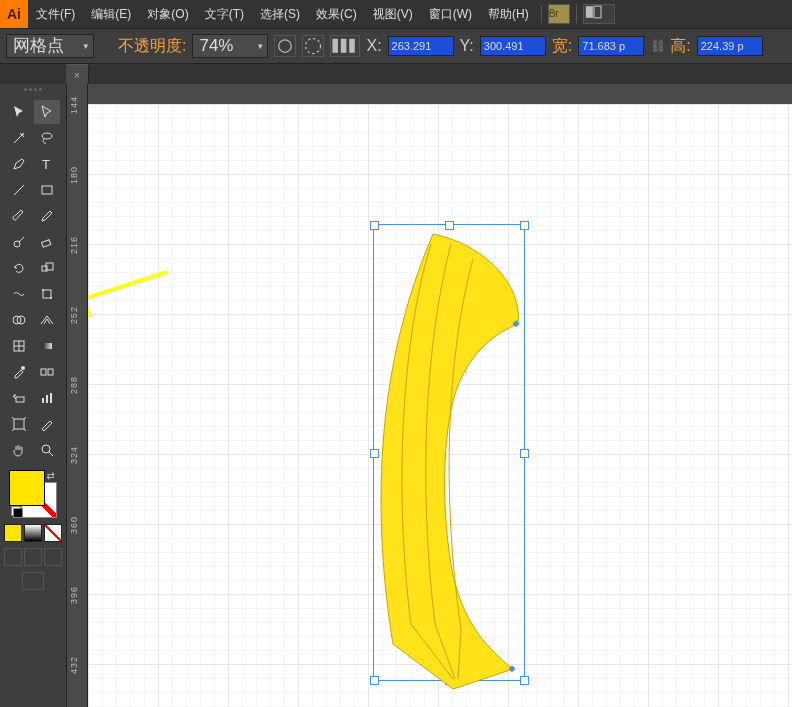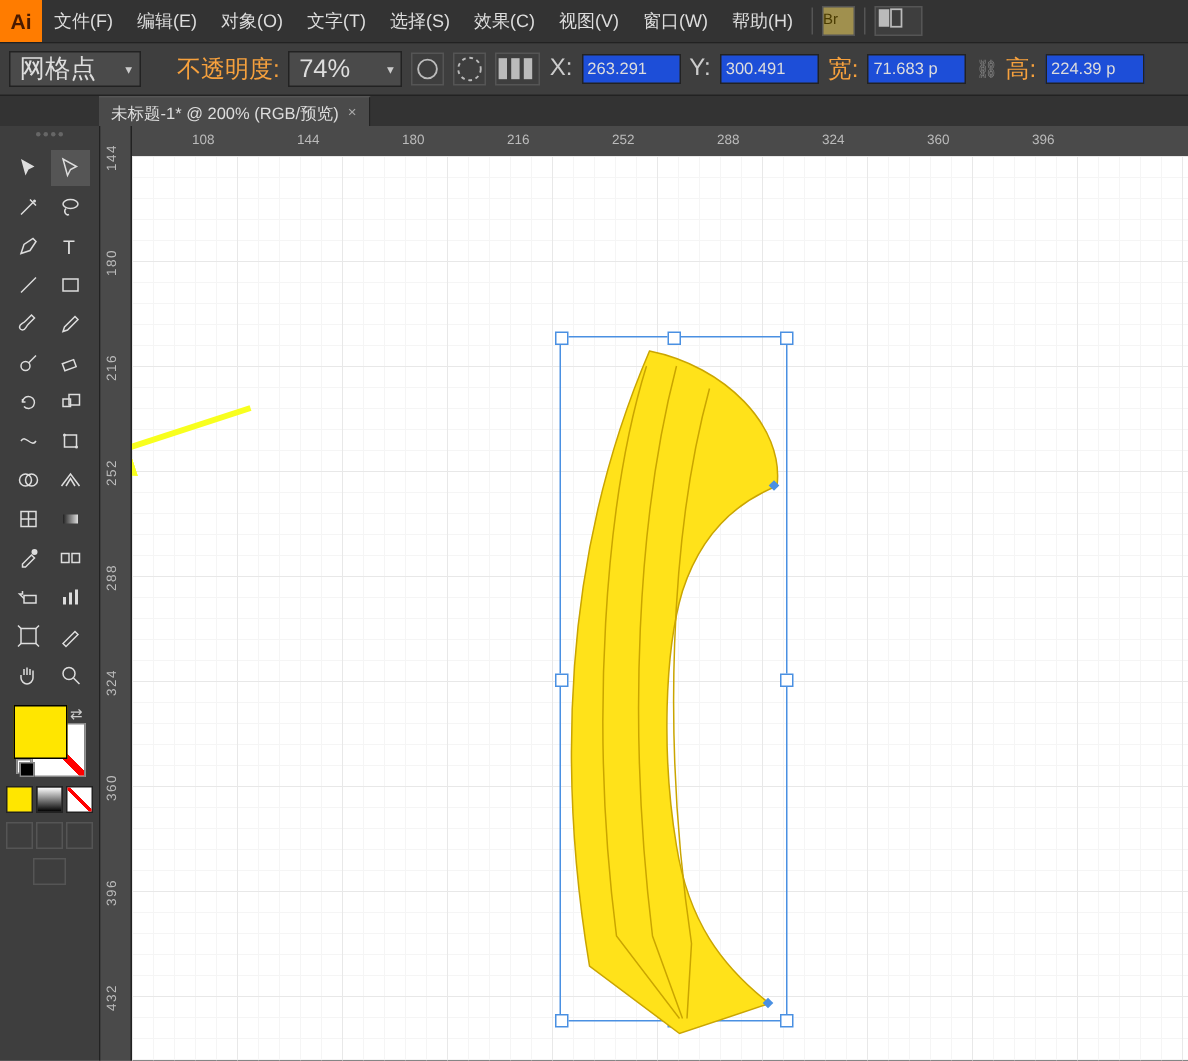--- a/index.html
+++ b/index.html
@@ -296,21 +296,20 @@
   <span class="cb-label orange">宽:</span>
   <input class="cb-input" value="71.683 p" style="">
   <span class="cb-link">⛓</span>
   <span class="cb-label orange">高:</span>
   <input class="cb-input" value="224.39 p" style="">
 </div>
 
 <div class="tab-strip">
   <div style="width:66px;background:#333;height:100%;"></div>
   <div class="doc-tab">
-    <span>未标题-1* @ 200% (RGB/预览)</span>
     <span class="close">×</span>
   </div>
 </div>
 
 <div class="workspace">
 
   <div class="toolbar">
     <div class="tb-grip">
         <span></span>
         <span></span>
@@ -515,31 +514,20 @@
     <span class="vlabel" style="top:222px;">252</span>
     <span class="vlabel" style="top:292px;">288</span>
     <span class="vlabel" style="top:362px;">324</span>
     <span class="vlabel" style="top:432px;">360</span>
     <span class="vlabel" style="top:502px;">396</span>
     <span class="vlabel" style="top:572px;">432</span>
   </div>
 
   <div class="canvas-wrap">
 
-    <div class="hrule">
-      <span class="hlabel" style="left:40px;">108</span>
-      <span class="hlabel" style="left:110px;">144</span>
-      <span class="hlabel" style="left:180px;">180</span>
-      <span class="hlabel" style="left:250px;">216</span>
-      <span class="hlabel" style="left:320px;">252</span>
-      <span class="hlabel" style="left:390px;">288</span>
-      <span class="hlabel" style="left:460px;">324</span>
-      <span class="hlabel" style="left:530px;">360</span>
-      <span class="hlabel" style="left:600px;">396</span>
-    </div>
 
     <div class="artboard">
       <div class="grid-overlay"></div>
 
       <div class="bbox" style="left:285px; top:120px; width:150px; height:455px;">
         <div class="handle" style="left:0;top:0;"></div>
         <div class="handle" style="left:50%;top:0;"></div>
         <div class="handle" style="left:100%;top:0;"></div>
         <div class="handle" style="left:0;top:50%;"></div>
         <div class="handle" style="left:100%;top:50%;"></div>

